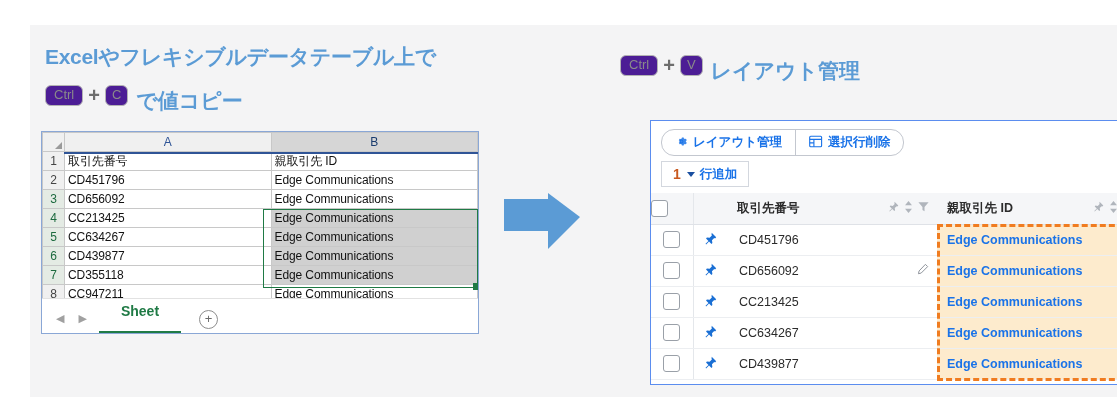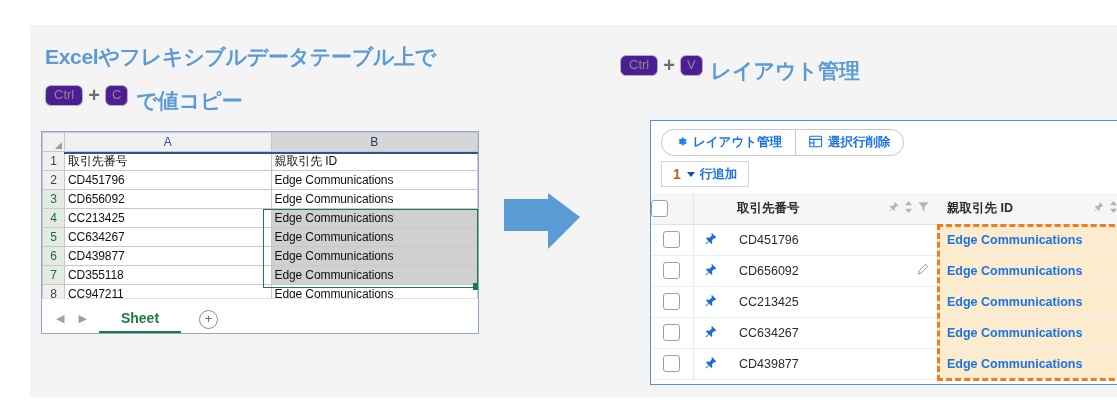--- a/index.html
+++ b/index.html
@@ -188,21 +188,21 @@
   }
   .tab-nav {
     display: flex;
     align-items: center;
     gap: 14px;
     padding: 0 12px 8px 14px;
     color: #a0a0a0;
     font-size: 11px;
   }
   #sheet-tab {
-    padding: 3px 22px 5px;
+    padding: 3px 22px 12px;
     font-size: 14px;
     color: #1f7a45;
     font-weight: bold;
     border-bottom: 2.5px solid #1f7a45;
     background: #ffffff;
   }
   #add-sheet {
     margin-left: 18px;
     margin-bottom: 4px;
     width: 17px; height: 17px;

